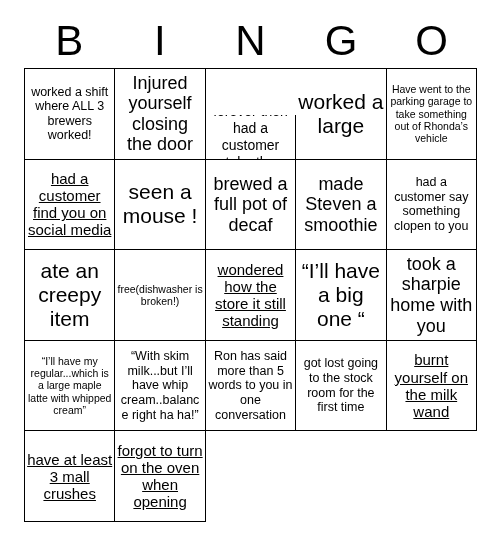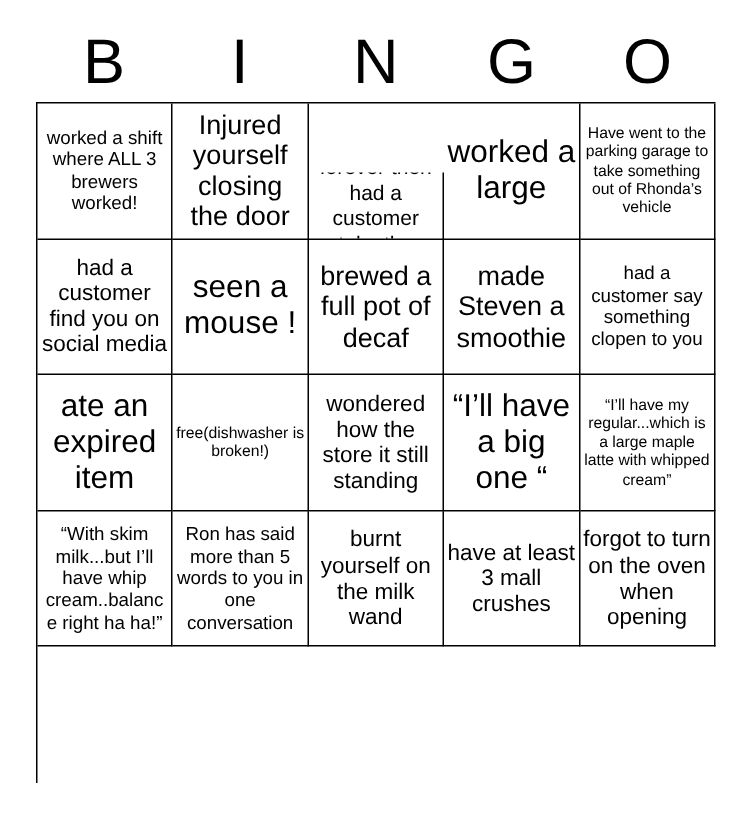--- a/index.html
+++ b/index.html
@@ -64,21 +64,21 @@
     overflow: hidden;
   }
   .cell span {
     display: block;
     width: 100%;
     word-wrap: break-word;
   }
   
   .fs-xl  { font-size: 21px; line-height: 1.14; }
   .fs-lg  { font-size: 18px; line-height: 1.14; align-items: center; }
-  .fs-md  { font-size: 15px; line-height: 1.14; }
+  .fs-md  { font-size: 15px; line-height: 1.14; text-decoration: underline; }
   .fs-sm  { font-size: 12.5px; line-height: 1.17; }
   .fs-xs  { font-size: 10.5px; line-height: 1.18; }
   .fs-xxs { font-size: 14px; line-height: 1.2; margin-top: 46px; }
 </style>
 </head>
 <body>
 
 <div class="card">
 
   <div class="header-row">
@@ -117,42 +117,48 @@
         <span>brewed a full pot of decaf</span>
       </div>
 
     <div class="cell fs-lg">
         <span>made Steven a smoothie</span>
       </div>
     <div class="cell fs-sm">
         <span>had a customer say something clopen to you</span>
       </div>
     <div class="cell fs-xl">
-        <span>ate an expired item</span>
+        <span>ate an creepy item</span>
       </div>
     <div class="cell fs-xs">
         <span>free(dishwasher is broken!)</span>
       </div>
     <div class="cell fs-md">
         <span>wondered how the store it still standing</span>
       </div>
 
     <div class="cell fs-xl">
         <span>“I’ll have a big one “</span>
       </div>
+    <div class="cell fs-lg">
+        <span>took a sharpie home with you</span>
+      </div>
     <div class="cell fs-xs">
         <span>“I’ll have my regular...which is a large maple latte with whipped cream”</span>
       </div>
     <div class="cell fs-sm">
         <span>“With skim milk...but I’ll have whip cream..balance right ha ha!”</span>
       </div>
     <div class="cell fs-sm">
         <span>Ron has said more than 5 words to you in one conversation</span>
       </div>
 
+    <div class="cell fs-sm">
+        <span>got lost going to the stock room for the first time</span>
+      </div>
     <div class="cell fs-md">
         <span>burnt yourself on the milk wand</span>
       </div>
     <div class="cell fs-md">
         <span>have at least 3 mall crushes</span>
       </div>
     <div class="cell fs-md">
         <span>forgot to turn on the oven when opening</span>
       </div>
 

